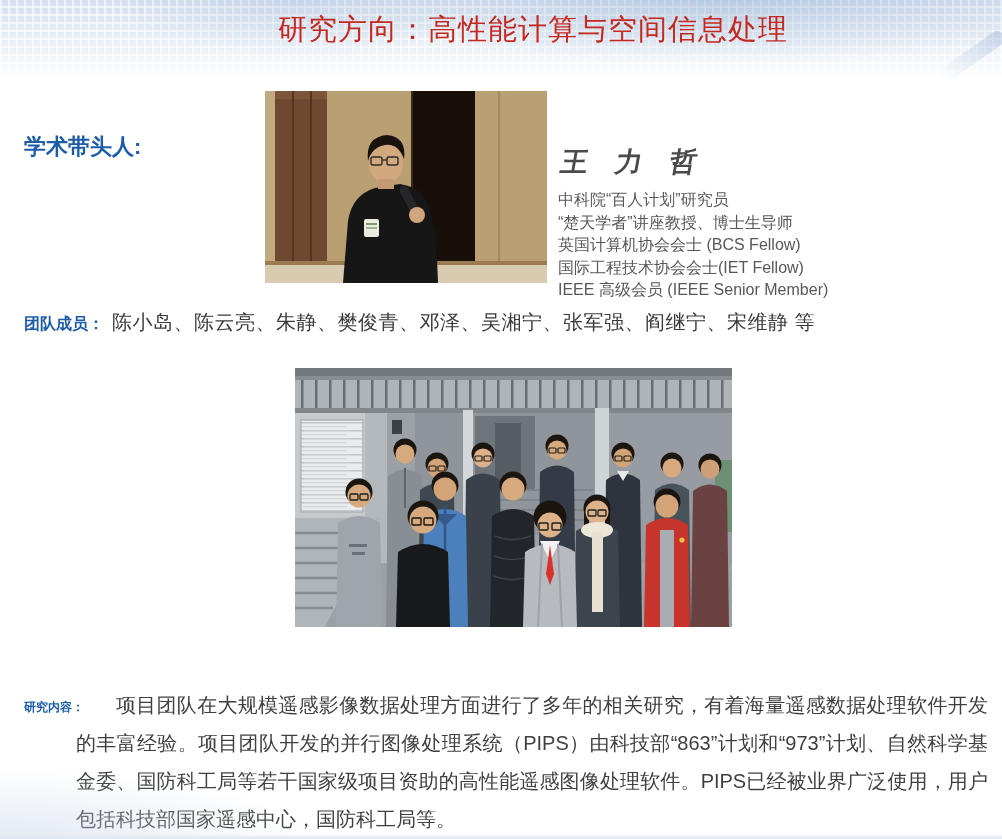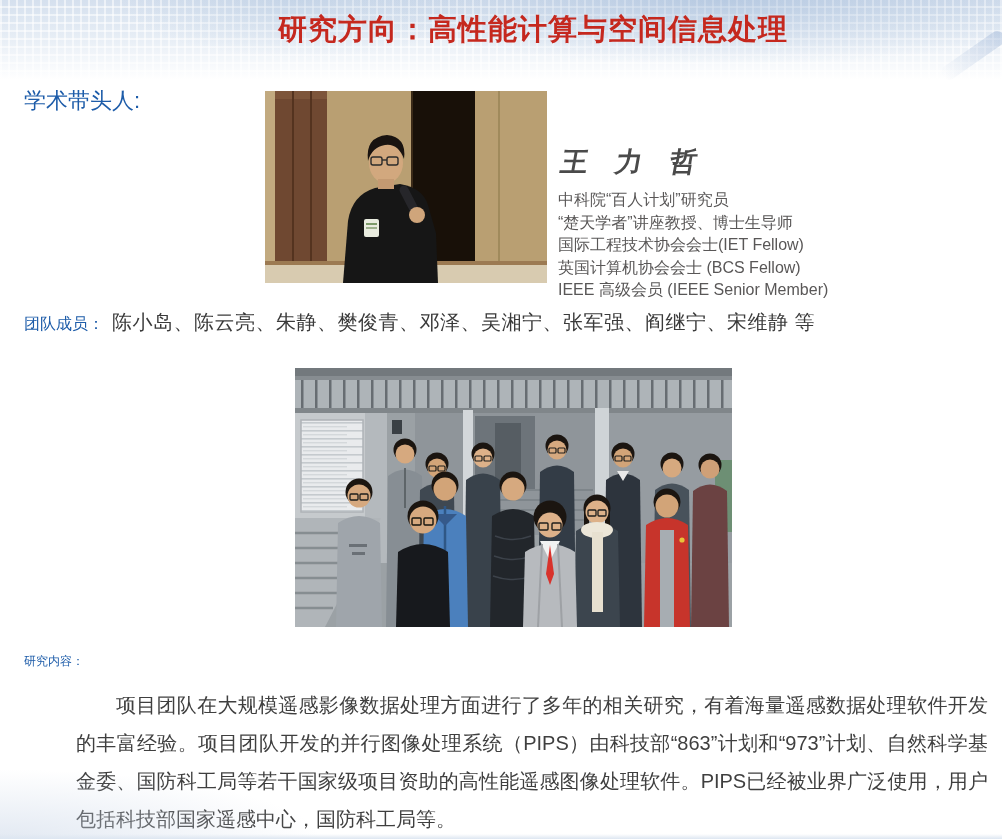--- a/index.html
+++ b/index.html
@@ -30,24 +30,24 @@
     background:radial-gradient(120% 140% at 0% 100%, rgba(203,215,232,.55), rgba(255,255,255,0) 62%);
   }
   .bottom-strip{
     position:absolute;left:0;bottom:0;width:100%;height:5px;
     background:linear-gradient(180deg, rgba(214,224,238,0), #dde6f1);
   }
 
   .title{
     position:absolute;top:10px;left:0;width:100%;margin:0;
     box-sizing:border-box;padding-left:64px;text-align:center;
-    font-size:29px;font-weight:bold;color:#c5281e;letter-spacing:1px;
-  }
-
-  .label{color:#1d5ca9;font-weight:normal;}
+    font-size:29px;font-weight:normal;color:#c5281e;letter-spacing:1px;
+  }
+
+  .label{color:#1d5ca9;font-weight:bold;margin-top:46px;}
   .leader-label{position:absolute;left:24px;top:86px;font-size:22px;}
 
   .leader-photo{position:absolute;left:265px;top:91px;width:282px;height:192px;}
   .leader-photo svg{display:block;width:100%;height:100%;}
 
   .leader-info{position:absolute;left:558px;top:144px;color:#595757;}
   .leader-name{
     font-size:27px;color:#4a4a4a;font-weight:bold;
     font-family:"DejaVu Serif","Liberation Serif",serif;
     transform:skewX(-10deg);transform-origin:left bottom;
@@ -114,22 +114,22 @@
         <rect x="101" y="132" width="11" height="2" fill="#7d9b6a"></rect>
         <rect x="101" y="136" width="11" height="2" fill="#9db18c"></rect>
       </g>
     </svg>
   </div>
 
   <div class="leader-info">
     <div class="leader-name">王 力 哲</div>
     <div class="cred">中科院“百人计划”研究员</div>
     <div class="cred">“楚天学者”讲座教授、博士生导师</div>
+    <div class="cred">英国计算机协会会士 (BCS Fellow)</div>
     <div class="cred">国际工程技术协会会士(IET Fellow)</div>
-    <div class="cred">英国计算机协会会士 (BCS Fellow)</div>
     <div class="cred">IEEE 高级会员 (IEEE Senior Member)</div>
   </div>
 
   <div class="team-row">
     <span class="label team-label">团队成员：</span><span class="team-members">陈小岛、陈云亮、朱静、樊俊青、邓泽、吴湘宁、张军强、阎继宁、宋维静 等</span>
   </div>
 
   <div class="team-photo">
     <svg viewBox="0 0 437 259" preserveAspectRatio="none">
       <defs>

